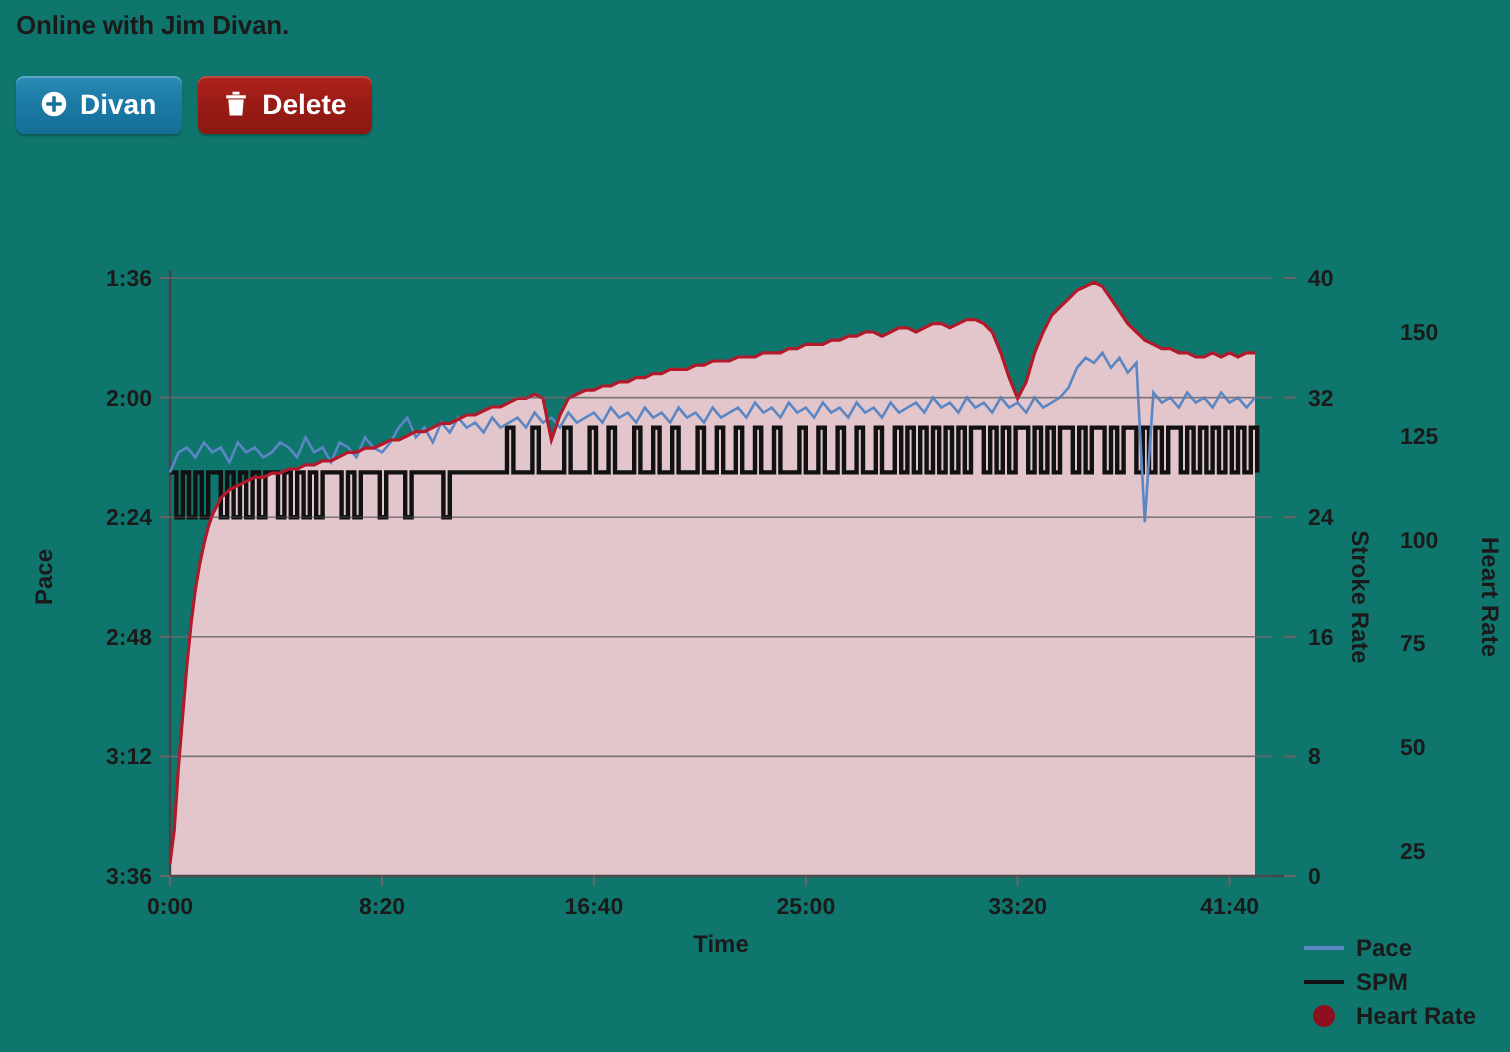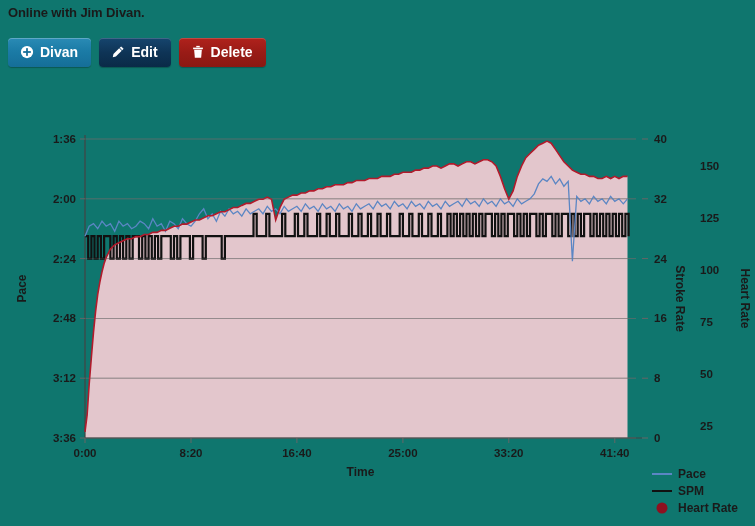--- a/index.html
+++ b/index.html
@@ -75,29 +75,20 @@
   <div class="btn-row">
     <button class="btn btn-rank">
       <span class="ico">
         <svg width="14" height="14" viewBox="0 0 16 16">
             <circle cx="8" cy="8" r="7" fill="#fff"></circle>
             <rect x="7" y="3.6" width="2" height="8.8" fill="#156e98"></rect>
             <rect x="3.6" y="7" width="8.8" height="2" fill="#156e98"></rect>
           </svg>
       </span>
       <span>Divan</span>
-    </button>
-    <button class="btn btn-edit">
-      <span class="ico">
-        <svg width="14" height="14" viewBox="0 0 16 16">
-            <path d="M11.6 1.6l2.8 2.8-1.6 1.6-2.8-2.8z" fill="#fff"></path>
-            <path d="M9.4 3.8l2.8 2.8-6.6 6.6-3.6.8.8-3.6z" fill="#fff"></path>
-          </svg>
-      </span>
-      <span>Edit</span>
     </button>
     <button class="btn btn-delete">
       <span class="ico">
         <svg width="14" height="14" viewBox="0 0 16 16">
             <rect x="2.4" y="3" width="11.2" height="1.8" fill="#fff"></rect>
             <rect x="6" y="1" width="4" height="1.6" fill="#fff"></rect>
             <path d="M3.6 5.4h8.8l-.8 9.2H4.4z" fill="#fff"></path>
           </svg>
       </span>
       <span>Delete</span>

